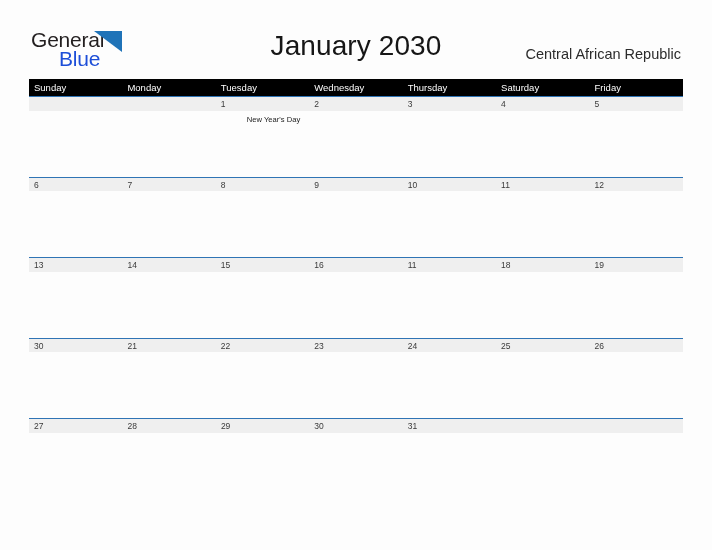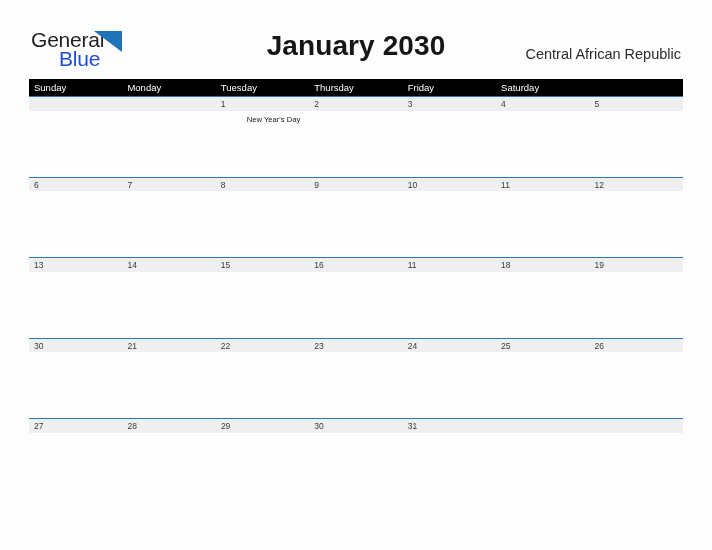--- a/index.html
+++ b/index.html
@@ -32,21 +32,21 @@
   }
   .logo-blue {
     position:absolute; left:28px; top:19px;
     font-size:21px; color:#1d4ed8; letter-spacing:-0.2px;
     line-height:22px;
   }
 
   .month-title {
     position:absolute; left:0; top:30px; width:712px;
     text-align:center;
-    font-size:28px; font-weight:700; color:#161616;
+    font-size:28px; font-weight:400; color:#161616;
     letter-spacing:0.1px;
   }
   .country {
     position:absolute; right:31px; top:46px;
     font-size:14.5px; color:#2b2b2b;
     text-align:center;
     white-space:nowrap;
   }
 
   
@@ -118,23 +118,24 @@
 
     <div class="country">Central African Republic</div>
   </div>
 
   <div class="cal">
 
     <div class="weekdays">
       <div class="weekday">Sunday</div>
       <div class="weekday">Monday</div>
       <div class="weekday">Tuesday</div>
+      <div class="weekday">Wednesday</div>
       <div class="weekday">Thursday</div>
+      <div class="weekday">Saturday</div>
       <div class="weekday">Friday</div>
-      <div class="weekday">Saturday</div>
     </div>
 
     <div class="week">
       <div class="datestrip">
         <div class="daycell"></div>
         <div class="daycell"></div>
         <div class="daycell">1</div>
         <div class="daycell">2</div>
         <div class="daycell">3</div>
         <div class="daycell">4</div>

